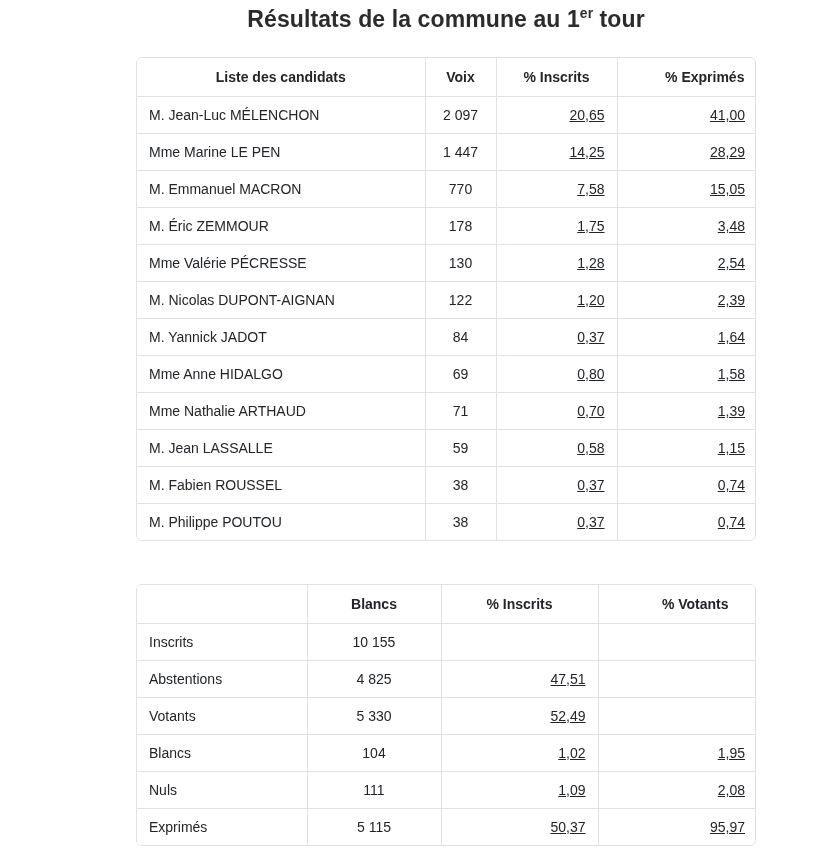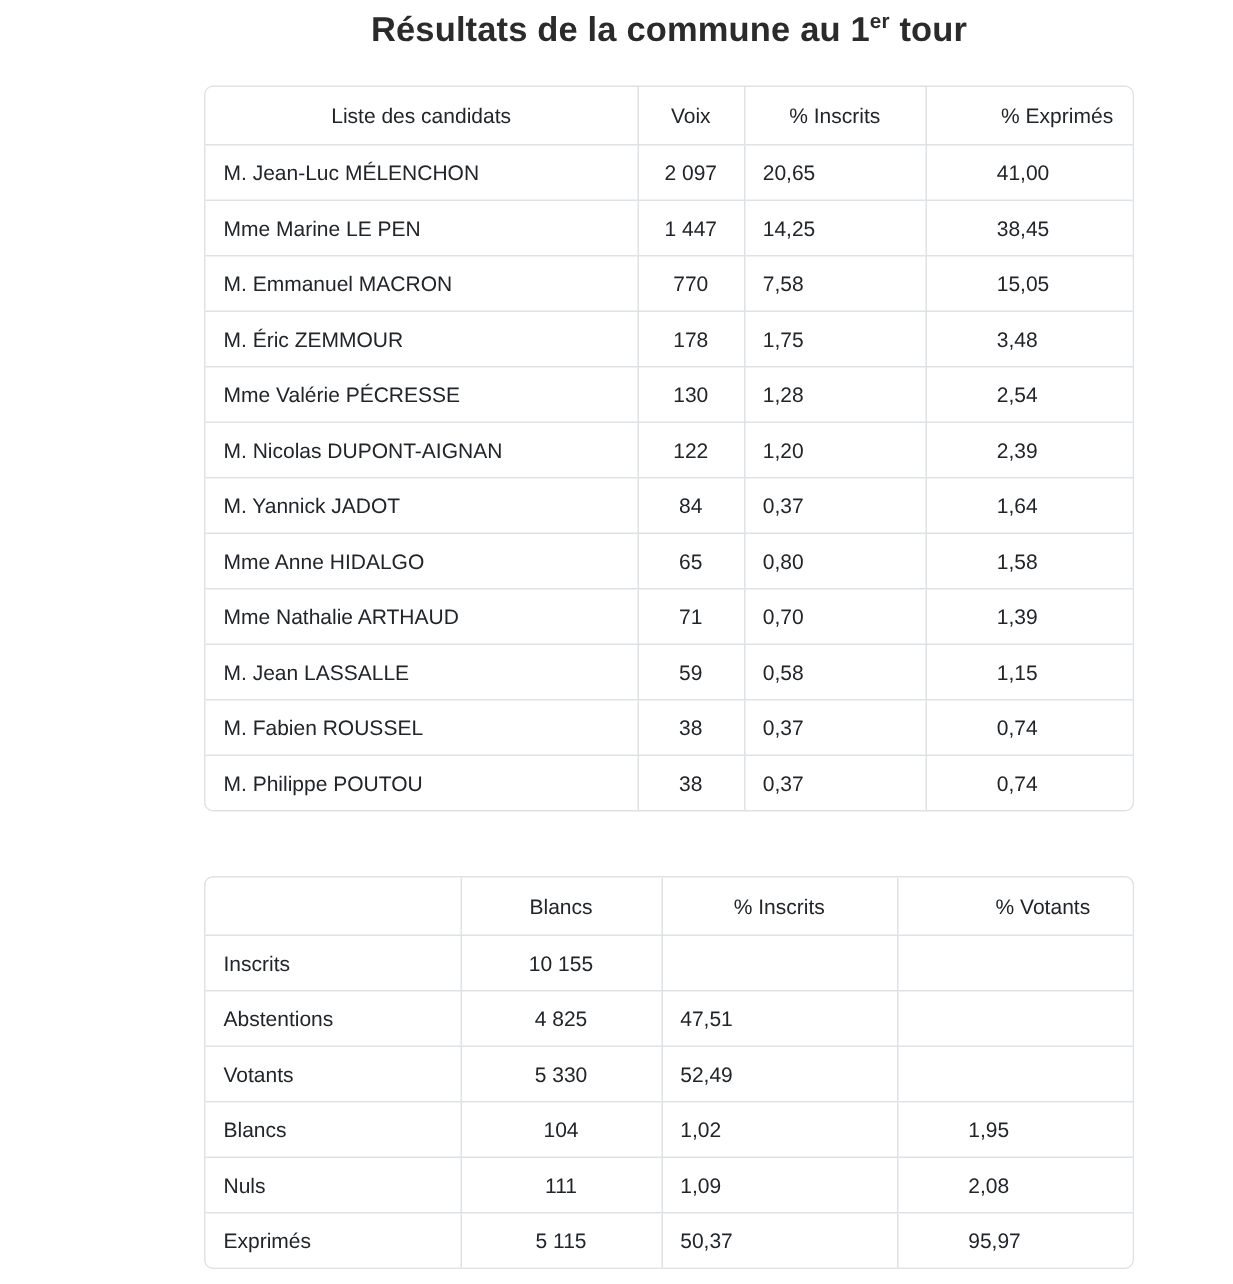--- a/index.html
+++ b/index.html
@@ -54,32 +54,32 @@
     border-bottom: 1px solid #dee2e6;
     padding: 0 12px;
     white-space: nowrap;
     overflow: hidden;
     background: #ffffff;
   }
   th:last-child, td:last-child { border-right: none; padding-left: 47px; }
   tbody tr:last-child td { border-bottom: none; }
   th {
     height: 38px;
-    font-weight: 400;
+    font-weight: 700;
     text-align: center;
     vertical-align: middle;
   }
   td {
     height: 37px;
     vertical-align: middle;
   }
   td:first-child  { text-align: left; }
   td:nth-child(2) { text-align: center; }
   td:nth-child(3),
-  td:nth-child(4) { text-align: left; }
+  td:nth-child(4) { text-align: right; text-decoration: underline; }
 
   
   .t1-c1 { width: 288px; }
   .t1-c2 { width: 71px; }
   .t1-c3 { width: 121px; }
   .t1-c4 { width: 140px; }
 
   .t2-c1 { width: 170px; }
   .t2-c2 { width: 134px; }
   .t2-c3 { width: 157px; }
@@ -113,21 +113,21 @@
             <tr>
               <td>M. Jean-Luc MÉLENCHON</td>
               <td>2 097</td>
               <td>20,65</td>
               <td>41,00</td>
             </tr>
             <tr>
               <td>Mme Marine LE PEN</td>
               <td>1 447</td>
               <td>14,25</td>
-              <td>38,45</td>
+              <td>28,29</td>
             </tr>
             <tr>
               <td>M. Emmanuel MACRON</td>
               <td>770</td>
               <td>7,58</td>
               <td>15,05</td>
             </tr>
             <tr>
               <td>M. Éric ZEMMOUR</td>
               <td>178</td>
@@ -147,21 +147,21 @@
               <td>2,39</td>
             </tr>
             <tr>
               <td>M. Yannick JADOT</td>
               <td>84</td>
               <td>0,37</td>
               <td>1,64</td>
             </tr>
             <tr>
               <td>Mme Anne HIDALGO</td>
-              <td>65</td>
+              <td>69</td>
               <td>0,80</td>
               <td>1,58</td>
             </tr>
             <tr>
               <td>Mme Nathalie ARTHAUD</td>
               <td>71</td>
               <td>0,70</td>
               <td>1,39</td>
             </tr>
             <tr>

